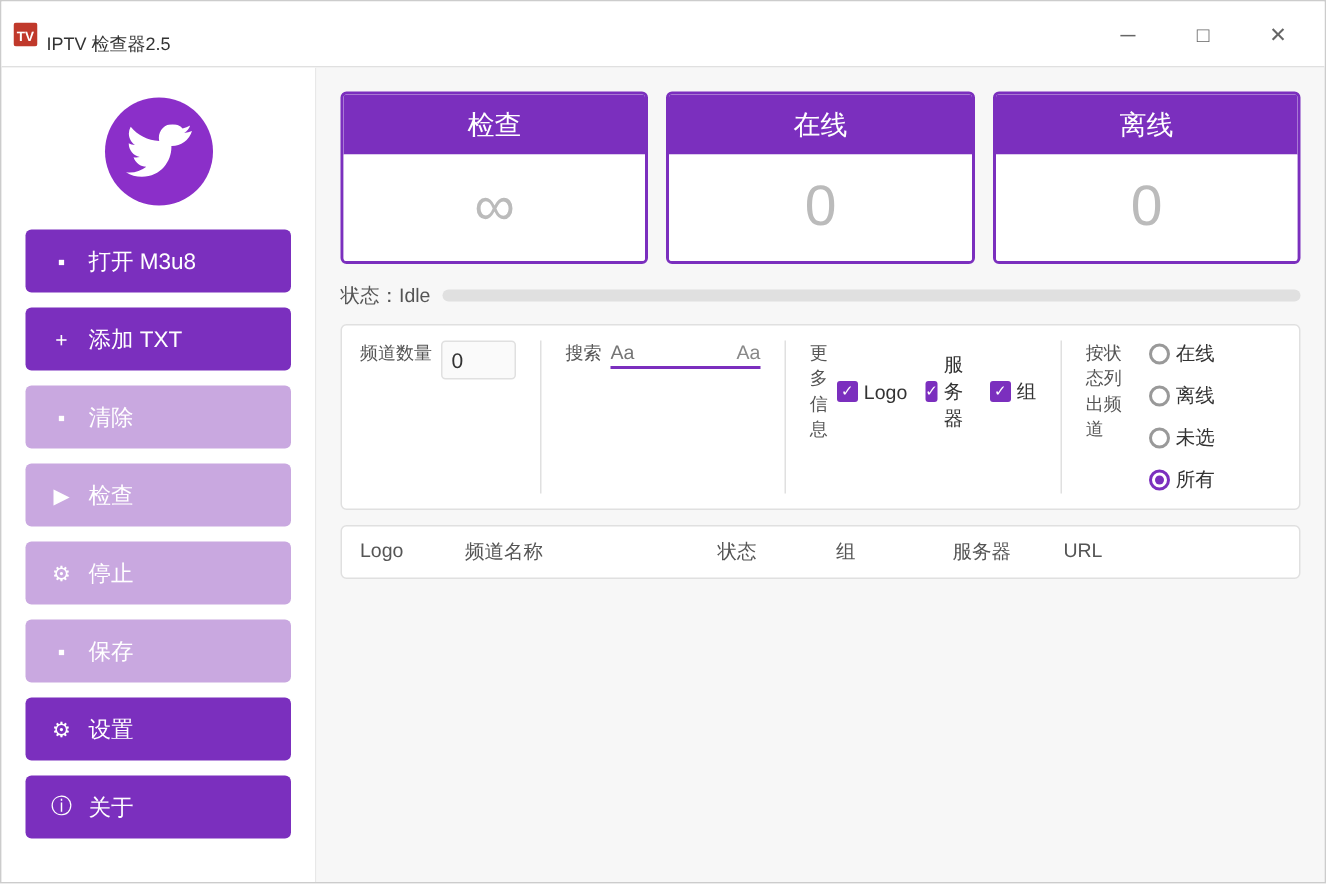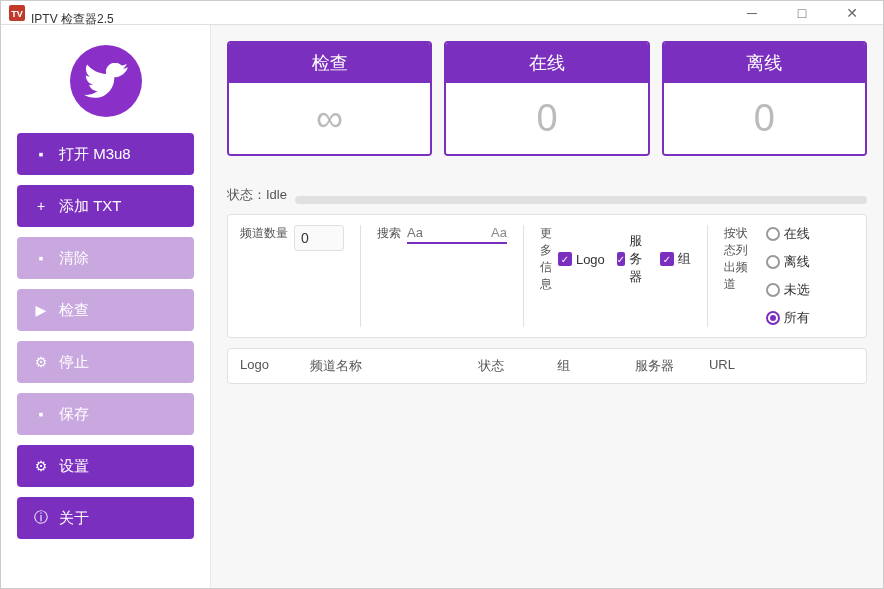--- a/index.html
+++ b/index.html
@@ -17,21 +17,21 @@
       width: 884px;
       height: 589px;
       background: #fff;
       display: flex;
       flex-direction: column;
       border: 1px solid #ccc;
     }
 
     
     .titlebar {
-      height: 24px;
+      height: 44px;
       background: #fff;
       display: flex;
       align-items: center;
       justify-content: space-between;
       padding: 0 8px;
       border-bottom: 1px solid #e0e0e0;
       flex-shrink: 0;
     }
     .titlebar-left {
       display: flex;
@@ -161,24 +161,23 @@
       color: #bbb;
       min-height: 70px;
       display: flex;
       align-items: center;
       justify-content: center;
     }
 
     
     .status-bar {
       display: flex;
-      align-items: flex-end;
+      align-items: center;
       gap: 8px;
       margin-bottom: 10px;
-      margin-top: 18px;
     }
 
     .status-text {
       font-size: 13px;
       color: #555;
       white-space: nowrap;
     }
 
     .status-progress {
       flex: 1;

